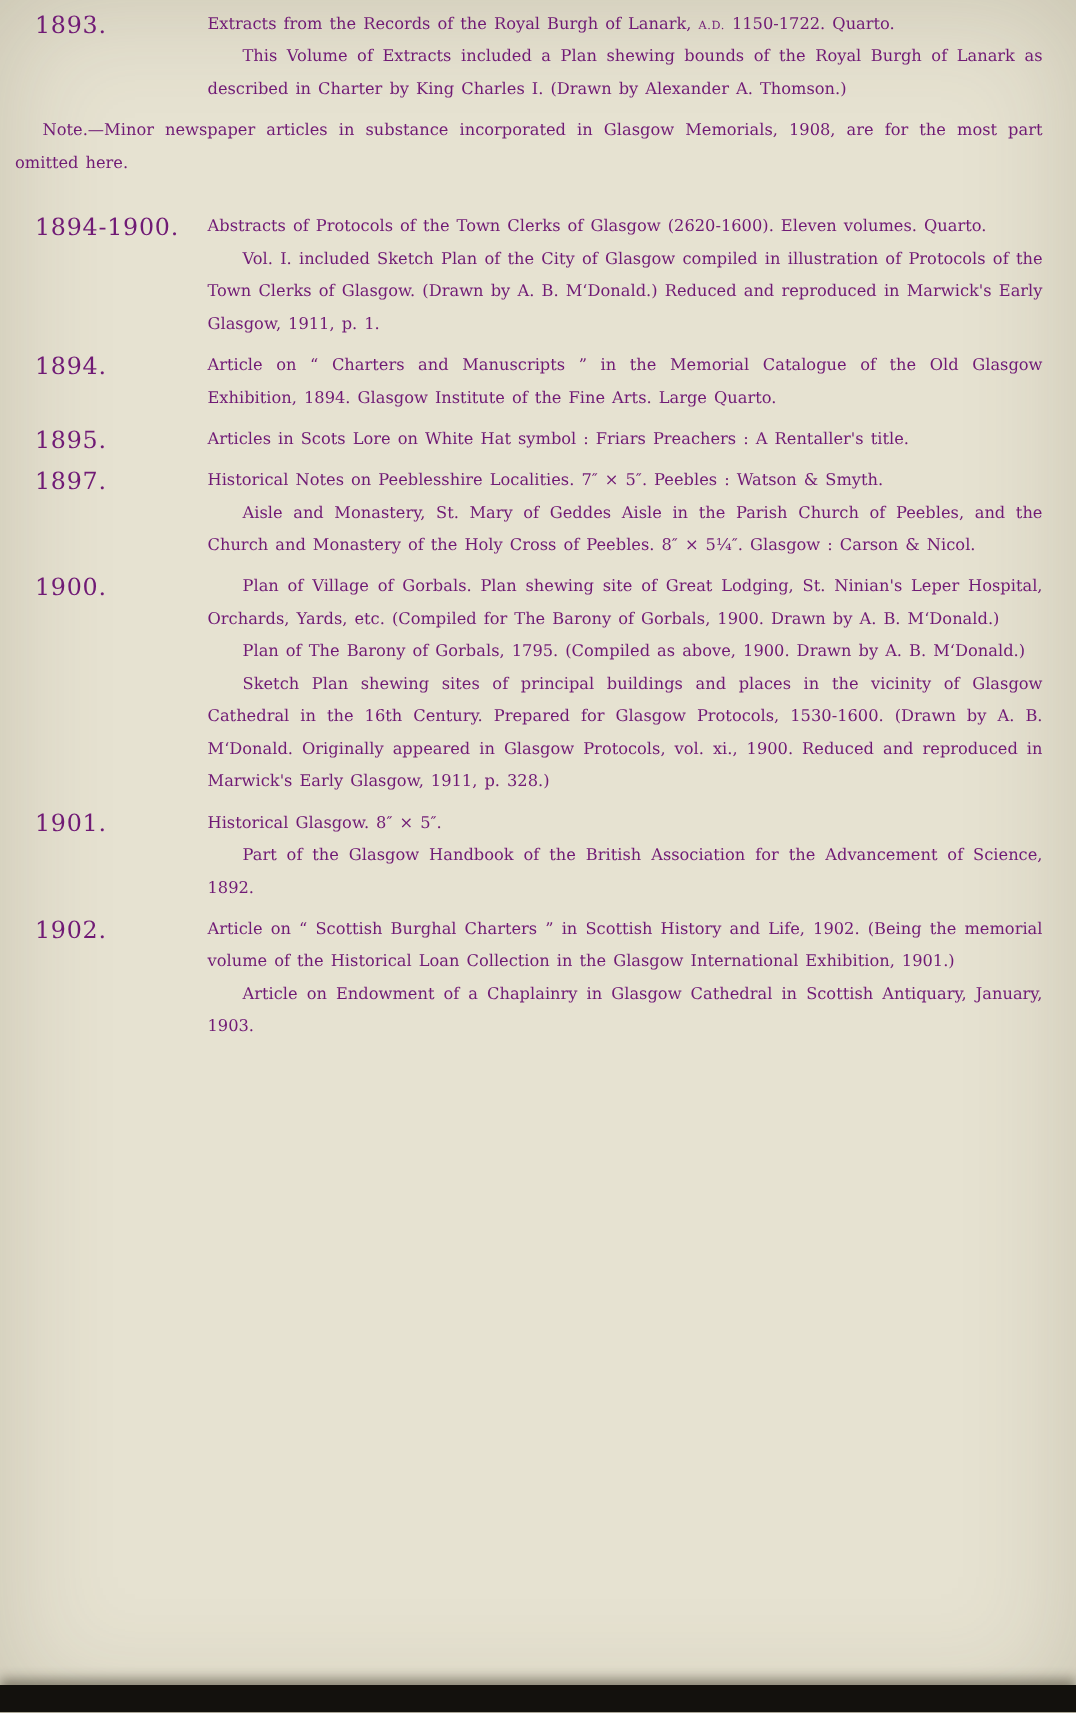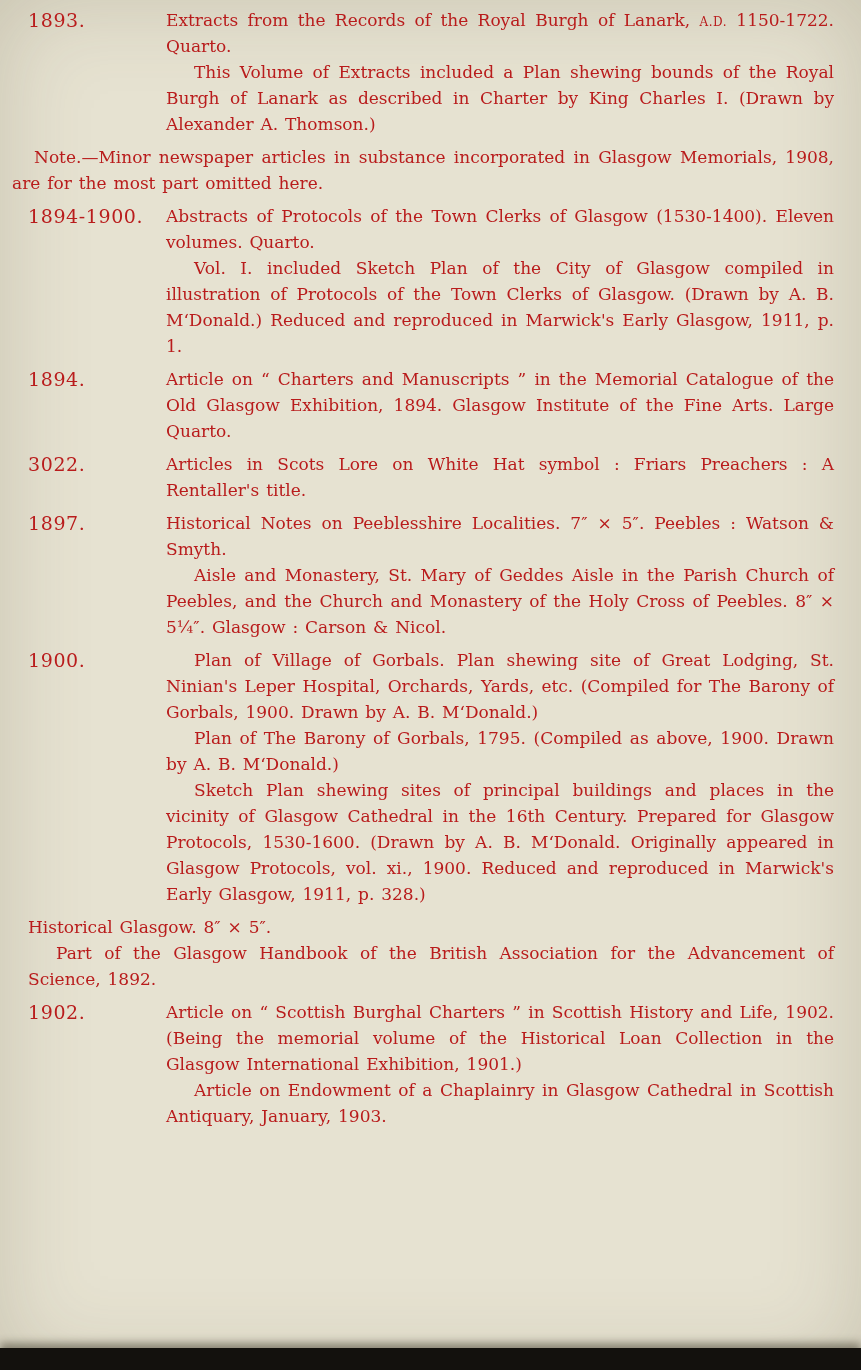--- a/index.html
+++ b/index.html
@@ -9,21 +9,21 @@
   }
   .page {
     position: relative;
     width: 861px;
     height: 1370px;
     margin: 0 auto;
     background: #e6e2d1;
     box-shadow: inset 0 0 90px rgba(95, 88, 60, 0.22);
     overflow: hidden;
     font-family: "DejaVu Serif", "Liberation Serif", serif;
-    color: #b91c1c;
+    color: #701a75;
   }
   .text-block {
     position: absolute;
     top: 7px;
     left: 28px;
     width: 806px;
   }
   .entry {
     display: flex;
     margin-bottom: 7px;
@@ -34,32 +34,32 @@
     font-size: 19px;
     line-height: 26px;
     letter-spacing: 0.6px;
   }
   .content {
     flex: 1 1 auto;
     min-width: 0;
   }
   p.para {
     margin: 0;
-    font-size: 17px;
+    font-size: 13px;
     line-height: 26px;
     text-align: justify;
     text-align-last: left;
     word-spacing: 1.5px;
   }
   p.para.indent {
     text-indent: 28px;
   }
   .note-row {
     margin-left: -16px;
-    margin-bottom: 7px;
+    margin-bottom: 25px;
   }
   .note-row p.para {
     text-indent: 22px;
   }
   .i { }
   .sc { font-variant: all-small-caps; letter-spacing: 0.5px; }
   .bottom-bar {
     position: absolute;
     left: 0;
     bottom: 0;
@@ -80,52 +80,53 @@
           <p class="para"><span>Extracts from the Records of the Royal Burgh of Lanark, </span><span class="sc">A.D.</span><span> 1150-1722. Quarto.</span></p>
           <p class="para indent"><span>This Volume of </span><span class="i">Extracts</span><span> included a Plan shewing bounds of the Royal Burgh of Lanark as described in Charter by King Charles I. (Drawn by Alexander A. Thomson.)</span></p>
         </div>
       </div>
       <div class="note-row">
         <p class="para indent"><span class="i">Note.</span><span>—Minor newspaper articles in substance incorporated in </span><span class="i">Glasgow Memorials</span><span>, 1908, are for the most part omitted here.</span></p>
       </div>
       <div class="entry">
         <div class="year">1894-1900.</div>
         <div class="content">
-          <p class="para"><span>Abstracts of Protocols of the Town Clerks of Glasgow (1530-1400). Eleven volumes. Quarto.</span></p>
+          <p class="para"><span>Abstracts of Protocols of the Town Clerks of Glasgow (2620-1600). Eleven volumes. Quarto.</span></p>
           <p class="para indent"><span>Vol. I. included Sketch Plan of the City of Glasgow compiled in illustration of Protocols of the Town Clerks of Glasgow. (Drawn by A. B. M‘Donald.) Reduced and reproduced in Marwick's </span><span class="i">Early Glasgow</span><span>, 1911, p. 1.</span></p>
         </div>
       </div>
       <div class="entry">
         <div class="year">1894.</div>
         <div class="content">
           <p class="para"><span>Article on “ Charters and Manuscripts ” in the </span><span class="i">Memorial Catalogue of the Old Glasgow Exhibition</span><span>, 1894. Glasgow Institute of the Fine Arts. Large Quarto.</span></p>
         </div>
       </div>
       <div class="entry">
-        <div class="year">3022.</div>
+        <div class="year">1895.</div>
         <div class="content">
           <p class="para"><span>Articles in </span><span class="i">Scots Lore</span><span> on White Hat symbol : Friars Preachers : A Rentaller's title.</span></p>
         </div>
       </div>
       <div class="entry">
         <div class="year">1897.</div>
         <div class="content">
           <p class="para"><span>Historical Notes on Peeblesshire Localities. 7″ × 5″. Peebles : Watson &amp; Smyth.</span></p>
           <p class="para indent"><span>Aisle and Monastery, St. Mary of Geddes Aisle in the Parish Church of Peebles, and the Church and Monastery of the Holy Cross of Peebles. 8″ × 5¼″. Glasgow : Carson &amp; Nicol.</span></p>
         </div>
       </div>
       <div class="entry">
         <div class="year">1900.</div>
         <div class="content">
           <p class="para indent"><span>Plan of Village of Gorbals. Plan shewing site of Great Lodging, St. Ninian's Leper Hospital, Orchards, Yards, etc. (Compiled for </span><span class="i">The Barony of Gorbals</span><span>, 1900. Drawn by A. B. M‘Donald.)</span></p>
           <p class="para indent"><span>Plan of </span><span class="i">The Barony of Gorbals</span><span>, 1795. (Compiled as above, 1900. Drawn by A. B. M‘Donald.)</span></p>
           <p class="para indent"><span>Sketch Plan shewing sites of principal buildings and places in the vicinity of Glasgow Cathedral in the 16th Century. Prepared for </span><span class="i">Glasgow Protocols</span><span>, 1530-1600. (Drawn by A. B. M‘Donald. Originally appeared in </span><span class="i">Glasgow Protocols</span><span>, vol. xi., 1900. Reduced and reproduced in Marwick's </span><span class="i">Early Glasgow</span><span>, 1911, p. 328.)</span></p>
         </div>
       </div>
       <div class="entry">
+        <div class="year">1901.</div>
         <div class="content">
           <p class="para"><span>Historical Glasgow. 8″ × 5″.</span></p>
           <p class="para indent"><span>Part of the Glasgow Handbook of the British Association for the Advancement of Science, 1892.</span></p>
         </div>
       </div>
       <div class="entry">
         <div class="year">1902.</div>
         <div class="content">
           <p class="para"><span>Article on “ Scottish Burghal Charters ” in </span><span class="i">Scottish History and Life</span><span>, 1902. (Being the memorial volume of the Historical Loan Collection in the Glasgow International Exhibition, 1901.)</span></p>
           <p class="para indent"><span>Article on Endowment of a Chaplainry in Glasgow Cathedral in </span><span class="i">Scottish Antiquary</span><span>, January, 1903.</span></p>

